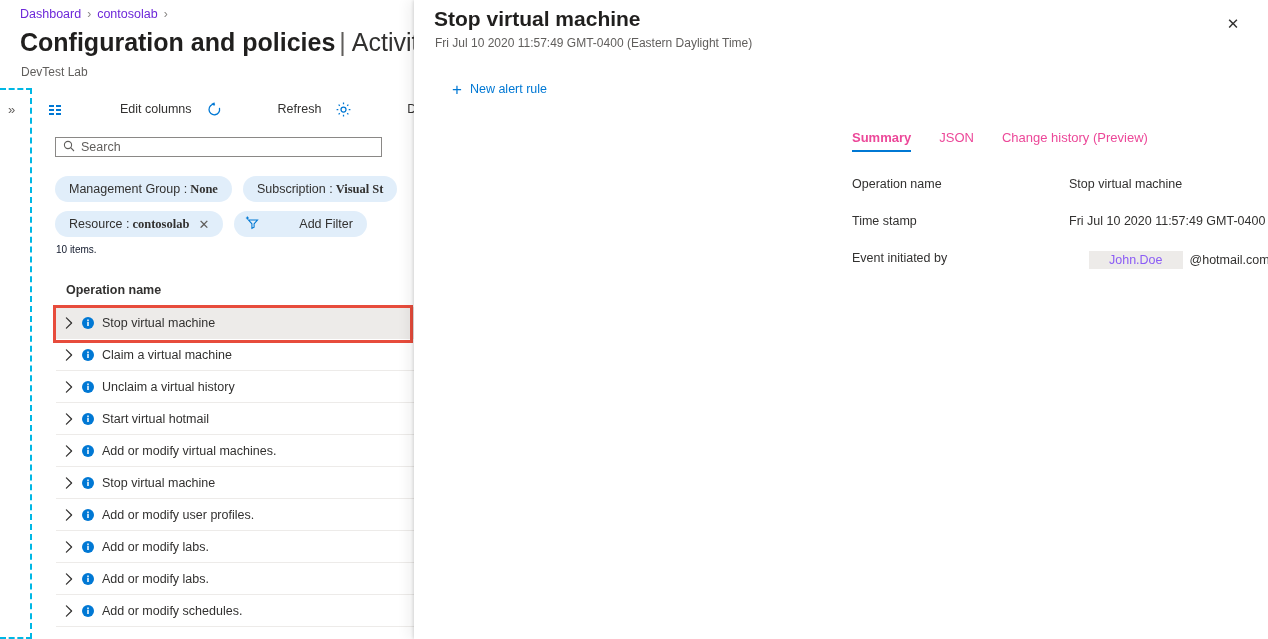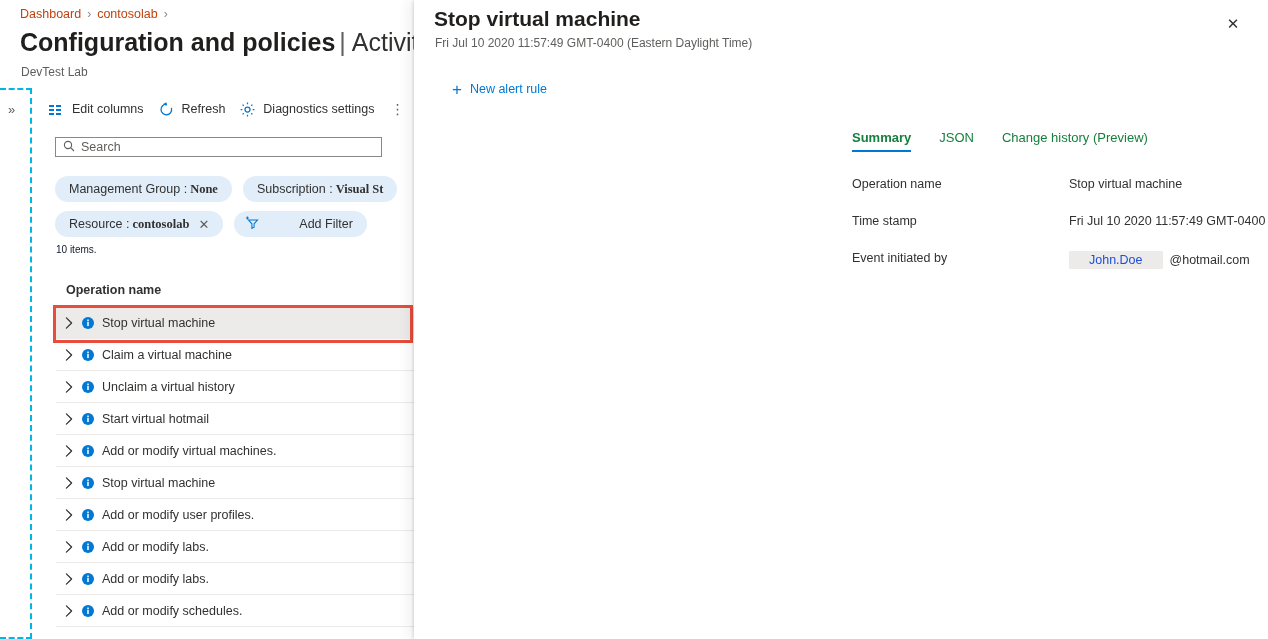--- a/index.html
+++ b/index.html
@@ -34,21 +34,21 @@
 
   .breadcrumb {
     position: absolute;
     left: 20px; top: 5px;
     font-size: 12.5px;
     line-height: 18px;
     white-space: nowrap;
     color: #0078d4;
   }
   .breadcrumb a {
-    color: #c2410c;
+    color: #6d28d9;
     text-decoration: none;
     cursor: pointer;
   }
   .breadcrumb .sep {
     color: #8a8886;
     margin: 0 6px;
     font-size: 12px;
   }
 
   .page-title {
@@ -111,20 +111,21 @@
     display: flex;
     align-items: center;
     height: 28px;
     padding: 0 10px 0 4px;
     font-size: 12.5px;
     color: #323130;
     cursor: pointer;
     background: transparent;
     border: none;
     font-family: "Liberation Sans", sans-serif;
+    gap: 48px;
   }
   .cmd .ci {
     width: 17px; height: 17px;
     margin-right: 7px;
     display: inline-block;
     flex: 0 0 auto;
   }
   .cmd .ci svg { display: block; }
   .cmd-ellipsis {
     font-size: 14px;
@@ -332,21 +333,21 @@
 
   .tabs {
     position: absolute;
     left: 438px; top: 122px;
     display: flex;
     align-items: flex-end;
     height: 30px;
   }
   .tab {
     font-size: 13px;
-    color: #15803d;
+    color: #ec4899;
     padding: 0 0 7px 0;
     margin-right: 28px;
     cursor: pointer;
     position: relative;
     white-space: nowrap;
   }
   .tab.active { font-weight: 700; }
   .tab.active::after {
     content: "";
     position: absolute;
@@ -374,21 +375,22 @@
   }
   .kv.r1 { top: 177px; }
   .kv.r2 { top: 214px; }
   .kv.r3 { top: 251px; }
 
   .redacted {
     display: inline-block;
     background: #edebe9;
     padding: 2px 20px;
     margin-right: 7px;
-    color: #1d4ed8;
+    color: #8b5cf6;
+    margin-left: 20px;
   }
 </style>
 </head>
 <body>
 
 <div id="root">
 
   <div class="blade">
 
     <div class="breadcrumb">

